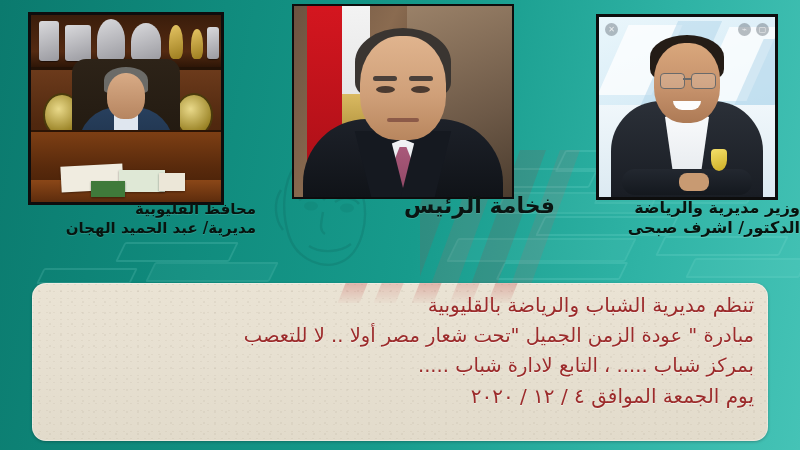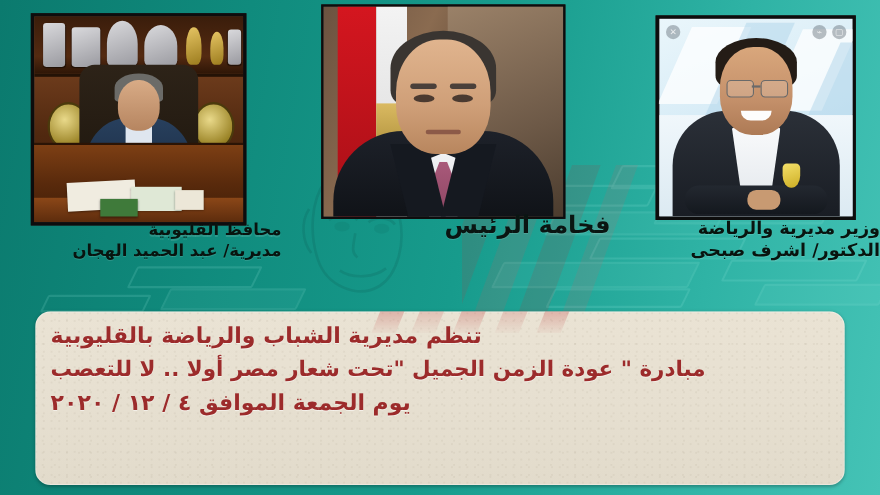--- a/index.html
+++ b/index.html
@@ -137,23 +137,23 @@
       radial-gradient(circle at 62% 72%, rgba(170,160,140,.14) 0 1px, transparent 1px),
       linear-gradient(180deg,#eae3d4 0%, #e7e0d1 45%, #e2dbcb 100%);
     background-size: 7px 7px, 11px 11px, 100% 100%;
     box-shadow: inset 0 0 0 1px rgba(255,255,255,.35), 0 1px 3px rgba(0,0,0,.25);
     overflow: hidden;
     padding-top: 4px;
     box-sizing: border-box;
   }
   .panel-text {
     direction: rtl;
-    text-align: left;
+    text-align: right;
     color: #9c2b2b;
-    font-weight: bold;
+    font-weight: normal;
     font-size: 20px;
     line-height: 1.55;
     padding: 3px 14px 0;
     text-shadow: 0 1px 0 rgba(255,255,255,.5);
   }
   .panel-text div { white-space: nowrap; }
   .pl1 { font-size: 20px; }
   .pl2 { font-size: 19.5px; }
   .pl3 { font-size: 19.5px; }
   .pl4 { font-size: 20px; }
@@ -328,17 +328,18 @@
     <div class="panel-wm">
       <i style="left:10px;"></i>
         <i style="left:46px; opacity:.7;"></i>
         <i style="left:84px;"></i>
         <i style="left:122px; opacity:.7;"></i>
         <i style="left:160px;"></i>
     </div>
     <div class="panel-text">
       <div class="pl1">تنظم مديرية الشباب والرياضة بالقليوبية</div>
       <div class="pl2">مبادرة " عودة الزمن الجميل "تحت شعار مصر أولا .. لا للتعصب</div>
+      <div class="pl3">بمركز شباب ..... ، التابع لادارة شباب .....</div>
       <div class="pl4">يوم الجمعة الموافق ٤ / ١٢ / ٢٠٢٠</div>
     </div>
   </div>
 
 </div>
 
 </body></html>

